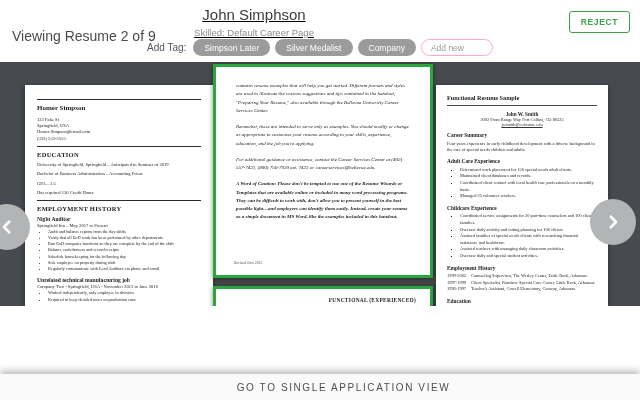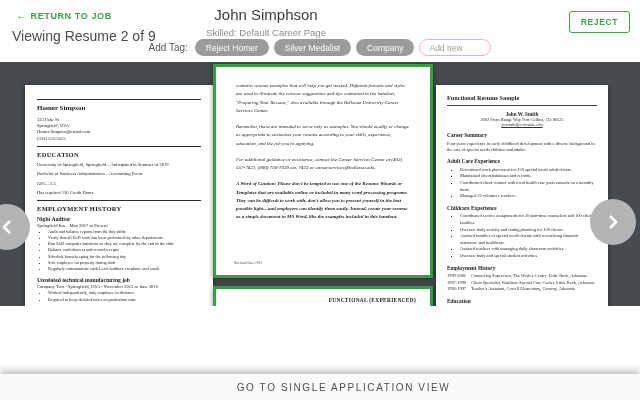--- a/index.html
+++ b/index.html
@@ -5,21 +5,21 @@
   * { margin:0; padding:0; box-sizing:border-box; }
   html,body { width:640px; height:400px; }
   body { font-family:"Liberation Sans", sans-serif; background:#fff; }
   .app { position:relative; width:640px; height:400px; overflow:hidden; background:#fff; }
 
   
   .header { position:absolute; left:0; top:0; width:640px; height:62px; background:#fff; z-index:5; }
   .return-link { position:absolute; left:16px; top:9px; color:#3aa24a; font-size:9px; font-weight:bold; letter-spacing:0.6px; cursor:pointer; text-decoration:none; }
   .return-link .arrow { font-size:11px; margin-right:3px; font-weight:normal; }
   .viewing { position:absolute; left:12px; top:28px; font-size:14px; color:#4a4a4a; }
-  .header-center { position:absolute; left:12px; top:6px; width:508px; text-align:center; pointer-events:none; }
+  .header-center { position:absolute; left:0; top:6px; width:508px; text-align:center; pointer-events:none;text-decoration:underline; }
   .candidate-name { font-size:15px; color:#3c3c3c; }
   .source { font-size:9.5px; color:#8a8a8a; margin-top:4px; }
   .header-buttons { position:absolute; right:10px; top:11px; display:flex; gap:6px; }
   .btn { font-family:"Liberation Sans", sans-serif; font-size:8.5px; font-weight:bold; letter-spacing:0.6px; border-radius:3px; padding:5px 11px; cursor:pointer; }
   .btn-primary { background:#3aa24a; color:#fff; border:1px solid #3aa24a; }
   .btn-outline { background:#fff; color:#3aa24a; border:1px solid #3aa24a; }
   .tag-row { position:absolute; left:0; top:39px; width:640px; display:flex; justify-content:center; align-items:center; gap:5px; }
   .tag-label { font-size:10px; color:#555; margin-right:2px; }
   .pill { background:#9b9b9b; color:#fff; font-size:8.5px; padding:3.5px 11px; border-radius:10px; cursor:pointer; white-space:nowrap; }
   .add-new { width:72px; height:17px; border:1px solid #f9a8d4; border-radius:10px; font-size:8.5px; padding:0 9px; color:#666; outline:none; font-family:"Liberation Sans", sans-serif; }
@@ -79,37 +79,34 @@
   
   .footer { position:absolute; left:0; top:374px; width:640px; height:26px; background:#fafafa; z-index:7; display:flex; align-items:center; justify-content:center; box-shadow:0 -3px 7px rgba(0,0,0,0.28);padding-left:47px; }
   .footer-btn { font-size:10px; color:#4f4f4f; letter-spacing:1.6px; cursor:pointer; }
 </style>
 </head>
 <body>
 
 <div class="app">
 
   <div class="header">
-    <a class="return-link">
-      <span class="arrow">←</span><span>RETURN TO JOB</span>
-    </a>
     <div class="viewing">Viewing Resume 2 of 9</div>
 
     <div class="header-center">
       <div class="candidate-name">John Simphson</div>
       <div class="source">Skilled: Default Career Page</div>
     </div>
 
     <div class="header-buttons">
       <button class="btn btn-outline">REJECT</button>
     </div>
 
     <div class="tag-row">
       <span class="tag-label">Add Tag:</span>
-      <span class="pill">Reject Homer</span>
+      <span class="pill">Simpson Later</span>
       <span class="pill">Silver Medalist</span>
       <span class="pill">Company</span>
       <input class="add-new" placeholder="Add new" style="">
     </div>
   </div>
 
   <div class="carousel">
 
     <div class="page page-left">
       <hr class="rule">

